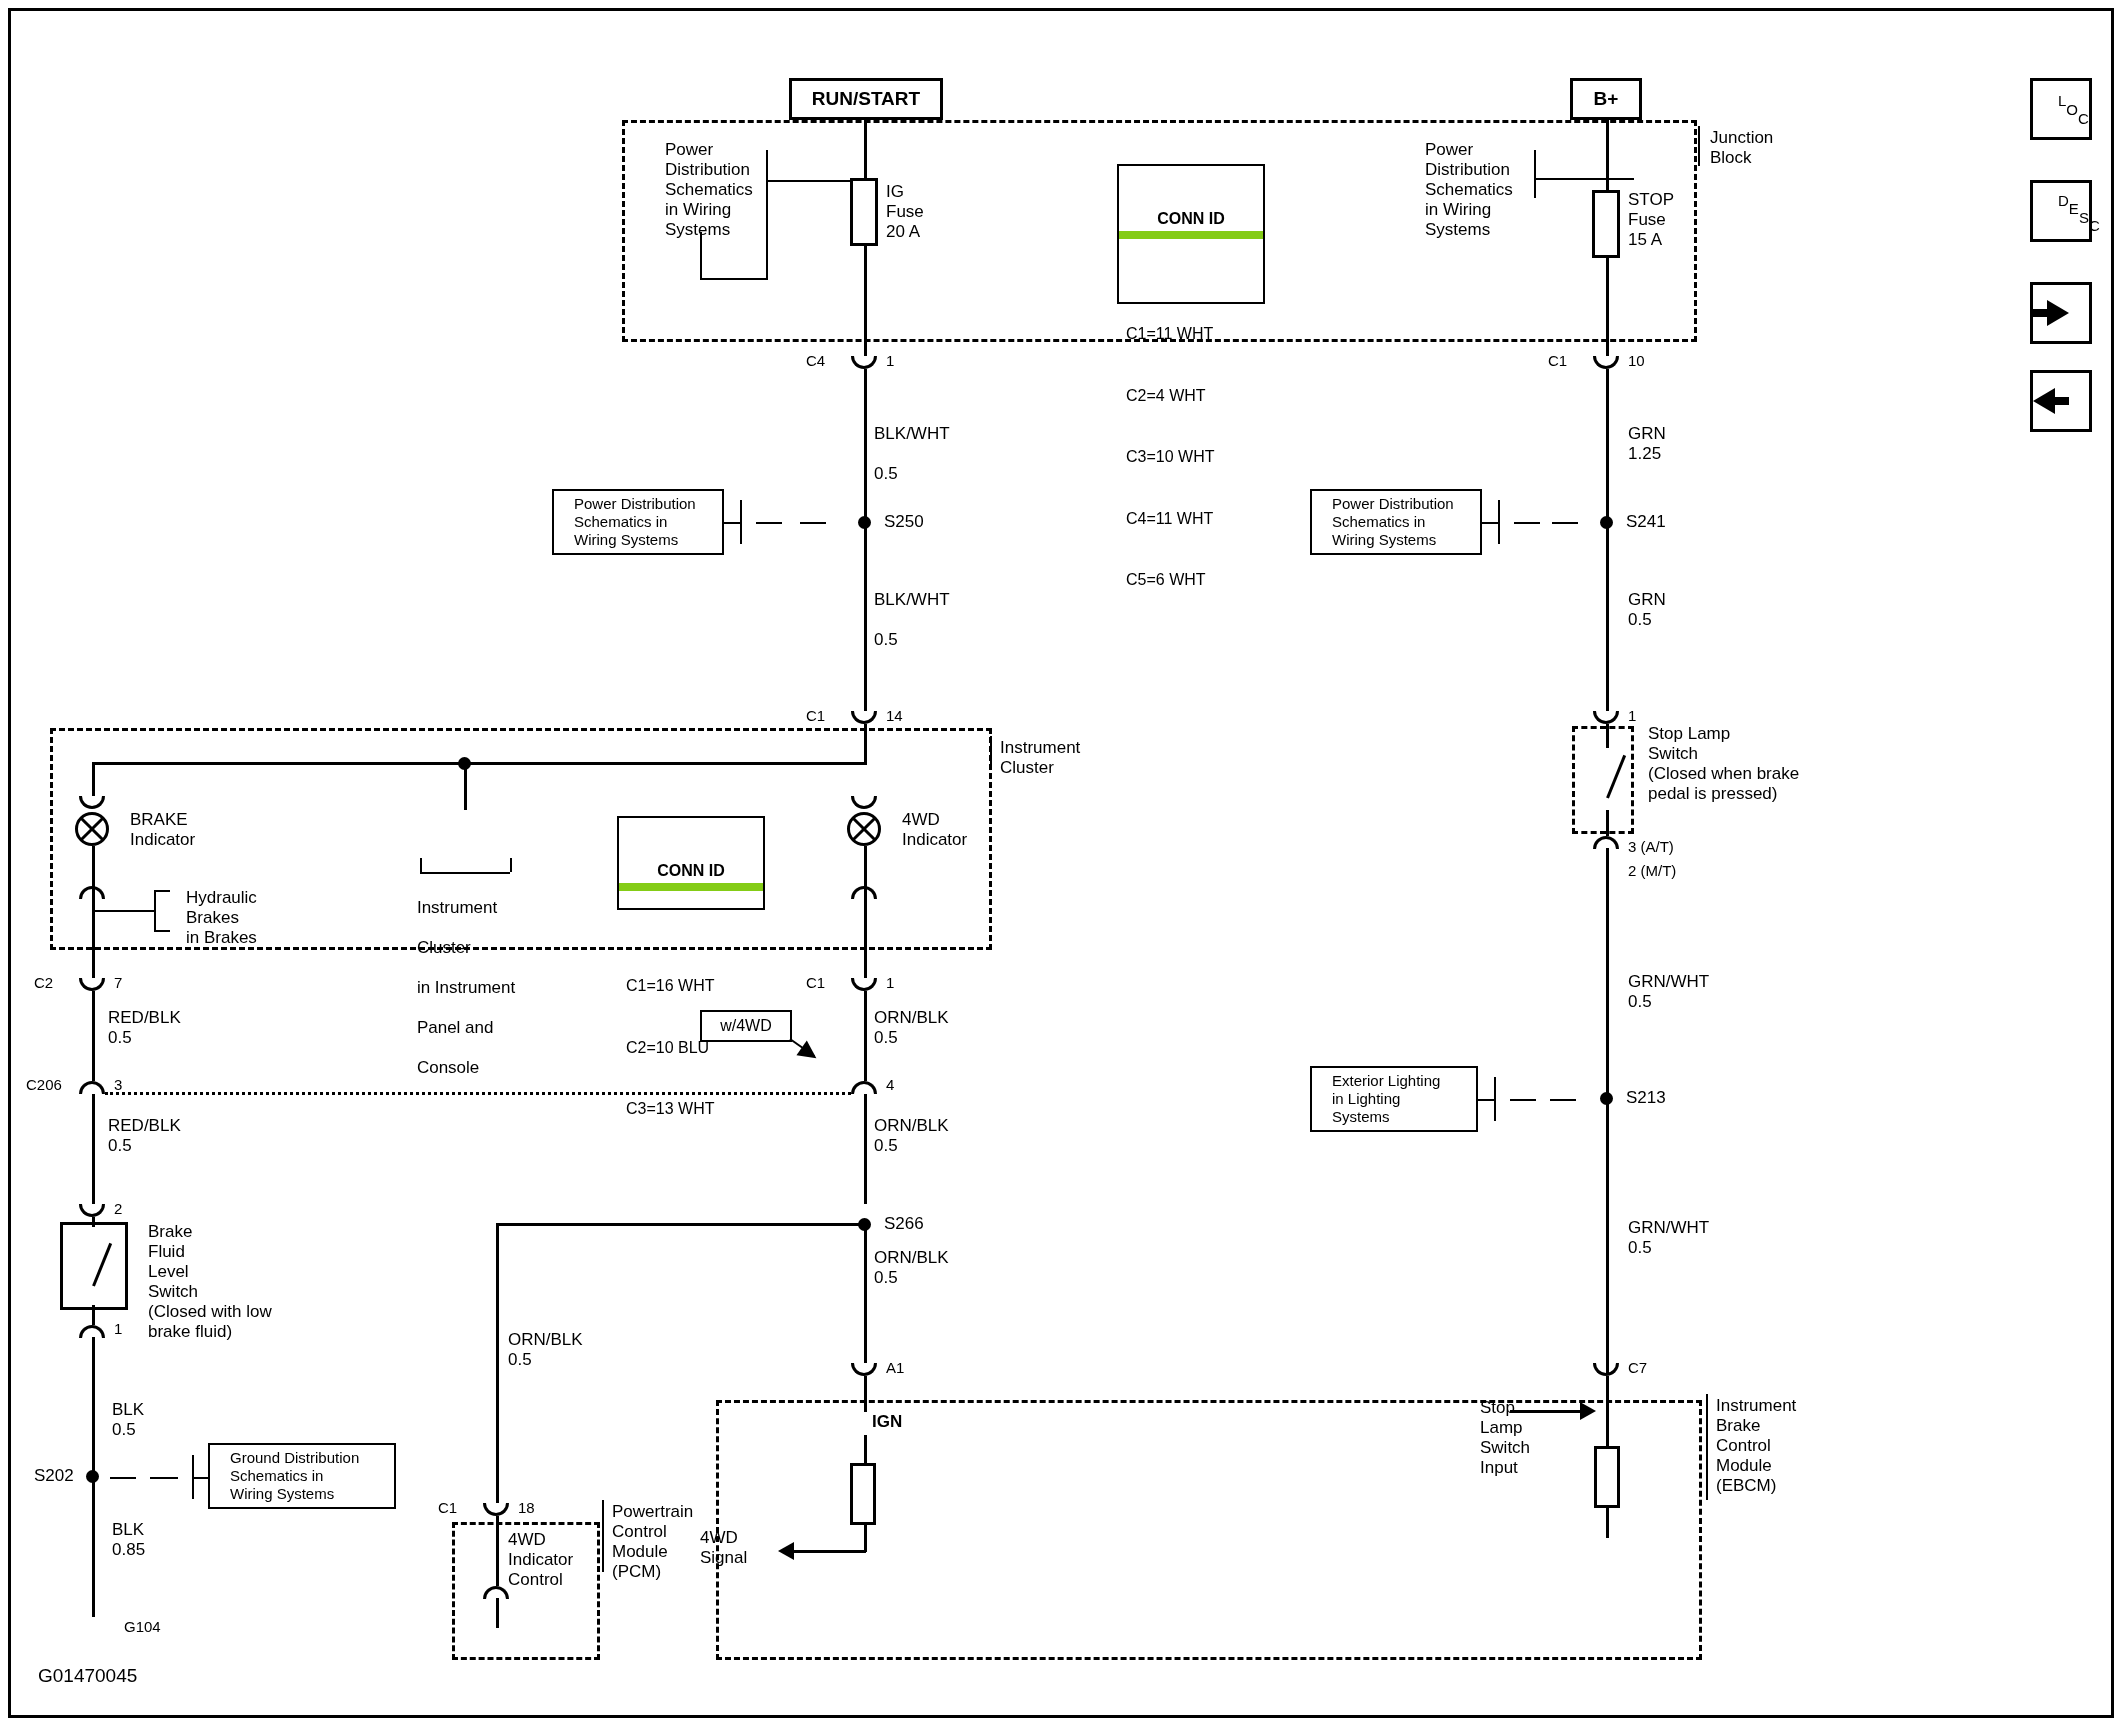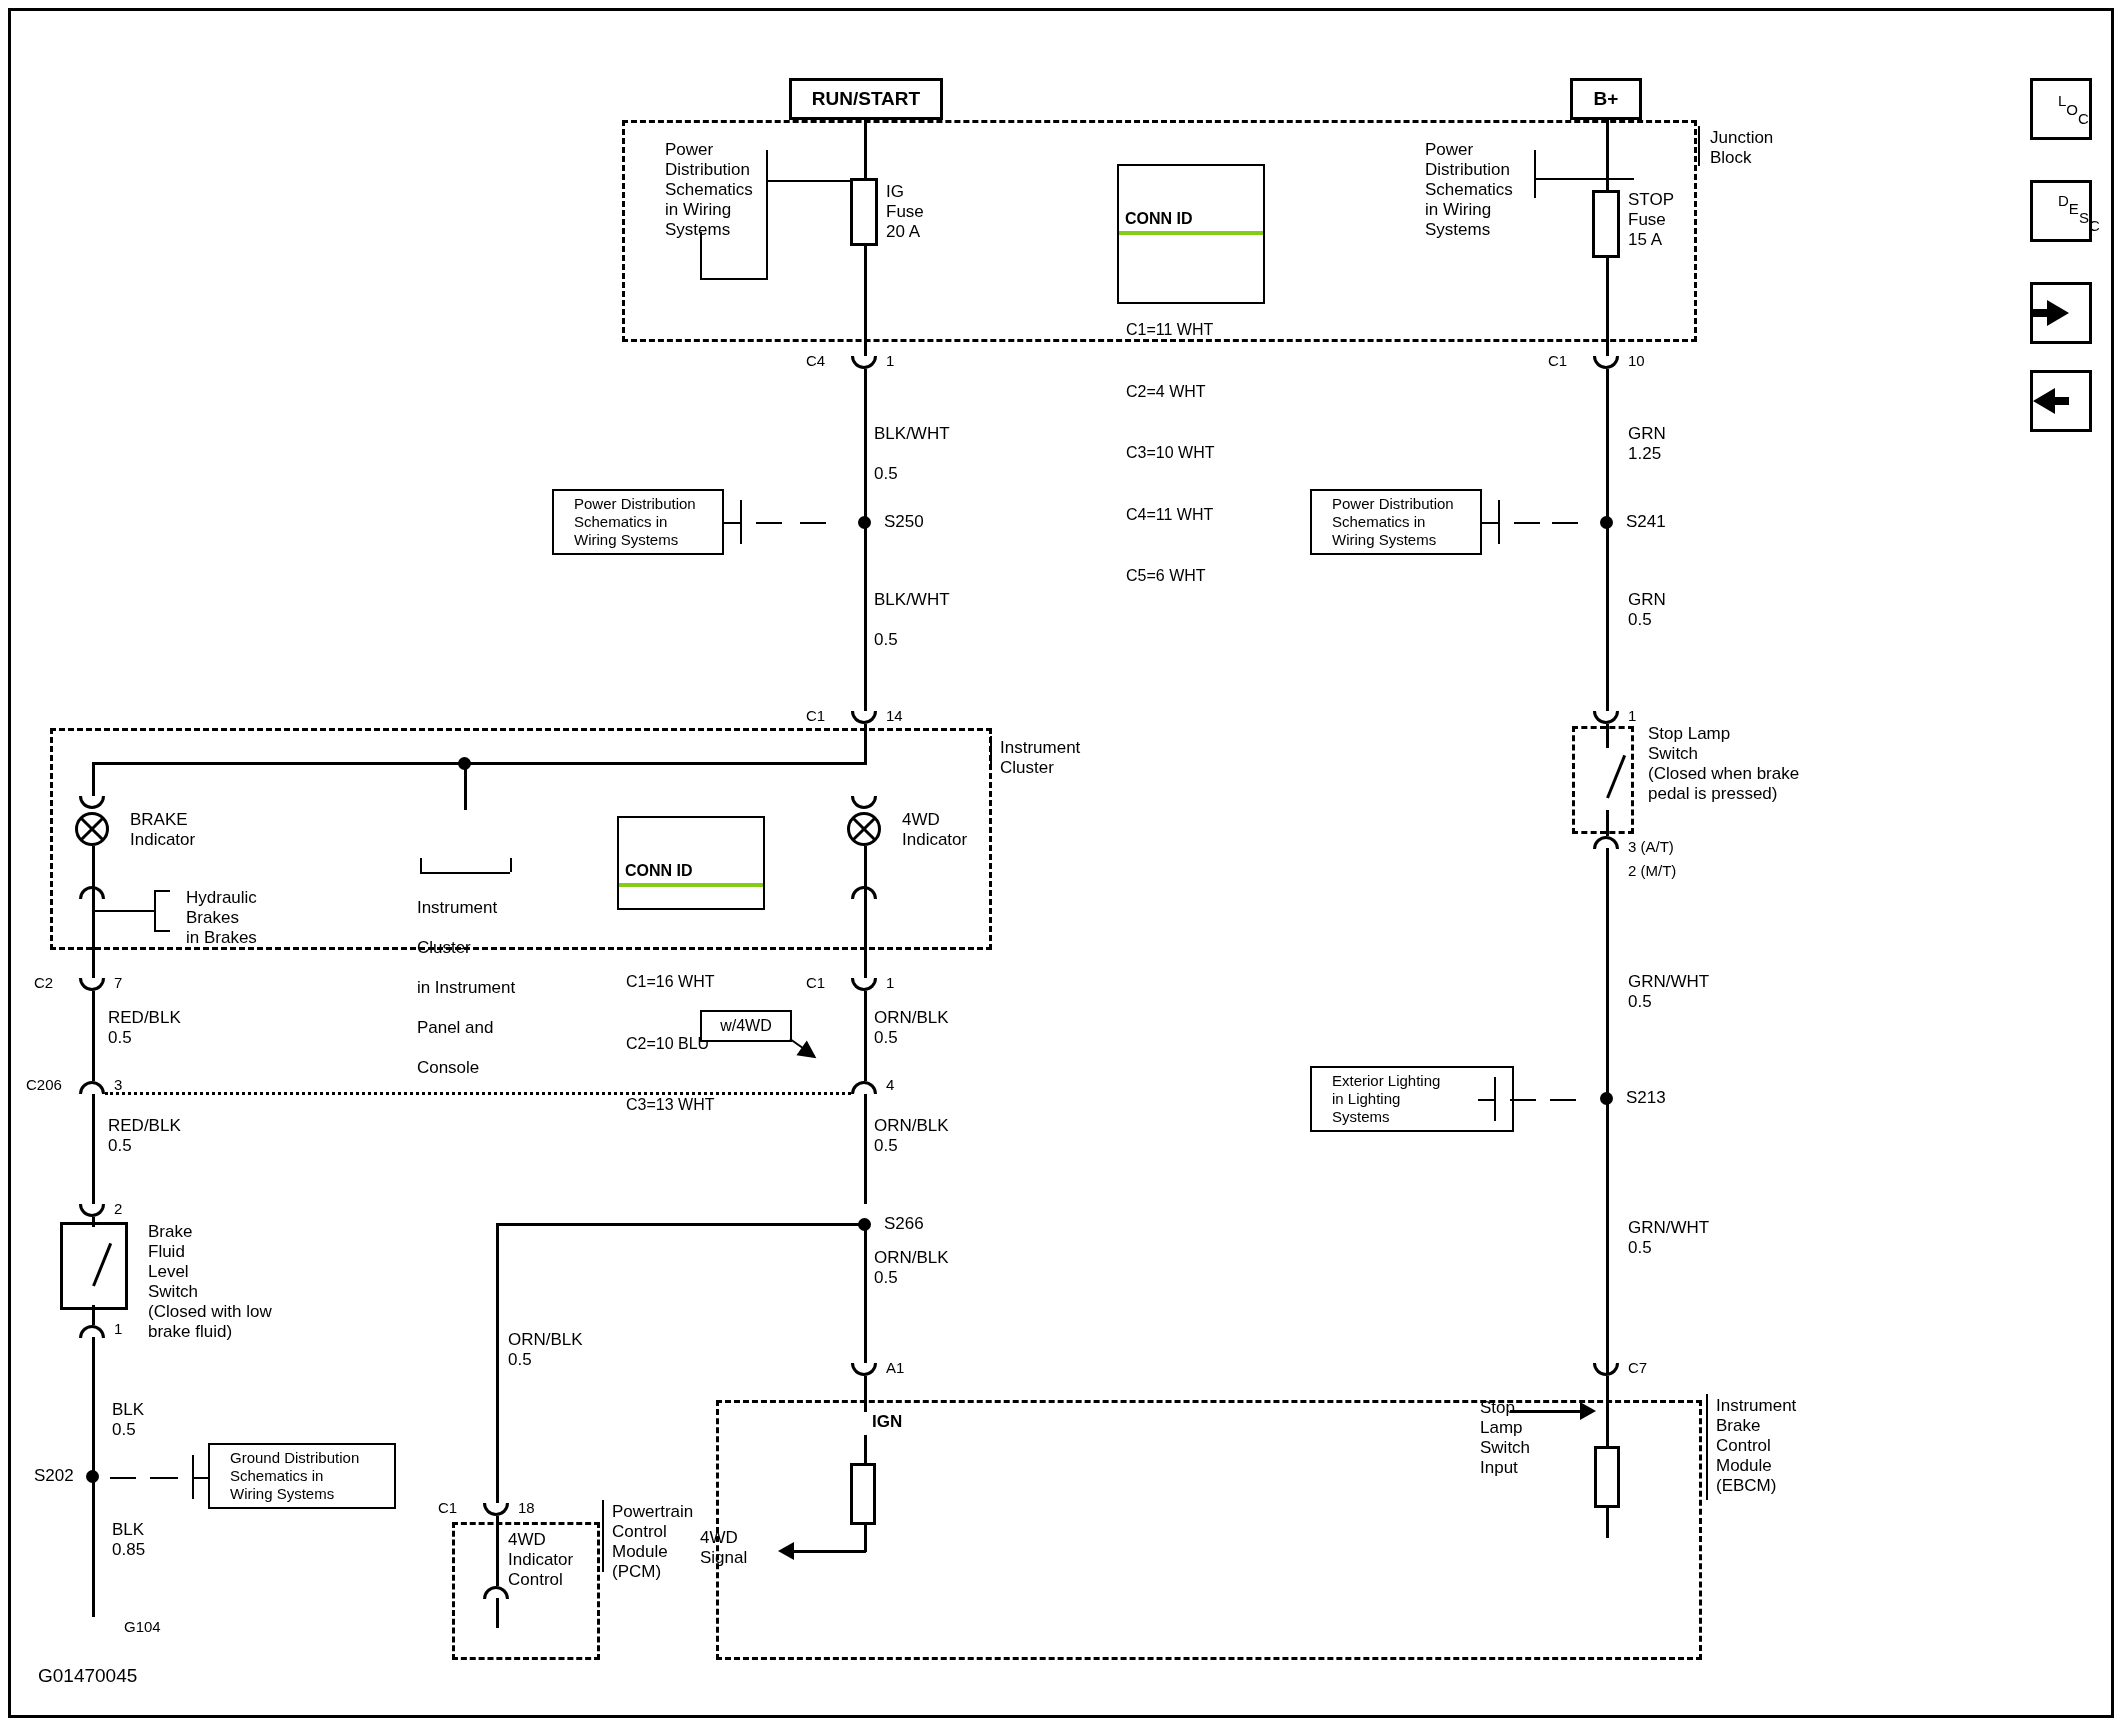--- a/index.html
+++ b/index.html
@@ -78,22 +78,23 @@
     position: absolute;
     border: 2px solid #000;
     box-sizing: border-box;
     background: #fff;
     font-size: 16px;
     line-height: 1.28;
     padding: 0;
     white-space: pre;
   }
   .conn-id .title {
+    text-align: center;
     font-weight: bold;
-    border-bottom: 4px solid #84cc16;
+    border-bottom: 8px solid #84cc16;
     padding: 2px 6px;
   }
   .conn-id .body { padding: 3px 7px; }
 
   
   .fuse {
     position: absolute;
     border: 3px solid #000;
     box-sizing: border-box;
     background: #fff;
@@ -538,21 +539,21 @@
 pedal is pressed)</span></div>
   <div class="txt sm" style="left:1628px; top:838px;"><span>3 (A/T)</span></div>
   <div class="txt sm" style="left:1628px; top:862px;"><span>2 (M/T)</span></div>
   <div class="vline" style="left:1606px; top:848px; height:526px;"></div>
 
   <div class="txt" style="left:1628px; top:972px;"><span>GRN/WHT</span><br><span>0.5</span></div>
   <div class="txt" style="left:1628px; top:1218px;"><span>GRN/WHT</span><br><span>0.5</span></div>
 
   <div class="dot" style="left:1600px; top:1092px;"></div>
   <div class="txt" style="left:1626px; top:1088px;"><span>S213</span></div>
-  <div class="box" style="left:1310px; top:1066px; width:204px; height:66px; font-size:15px;"><span>Exterior Lighting
+  <div class="box" style="left:1310px; top:1066px; width:168px; height:66px; font-size:15px;"><span>Exterior Lighting
 in Lighting
 Systems</span></div>
   <div class="vline thin" style="left:1494px; top:1077px; height:44px;"></div>
   <div class="hline thin" style="left:1478px; top:1099px; width:16px;"></div>
   <div class="hline thin" style="left:1510px; top:1099px; width:26px;"></div>
   <div class="hline thin" style="left:1550px; top:1099px; width:26px;"></div>
 
   <div class="navbtn" style="left:2030px; top:78px; width:62px; height:62px;">
     <span class="navlabel stagger">
       <span style="position:relative; top:-9px;">L</span><span style="position:relative; top:0px;">O</span><span style="position:relative; top:9px;">C</span>

